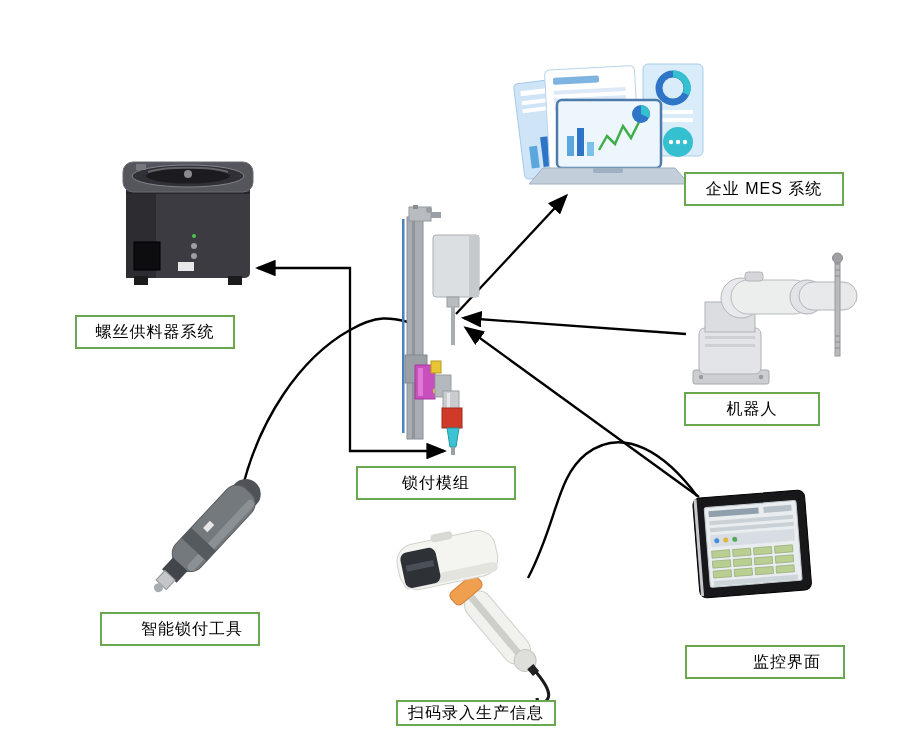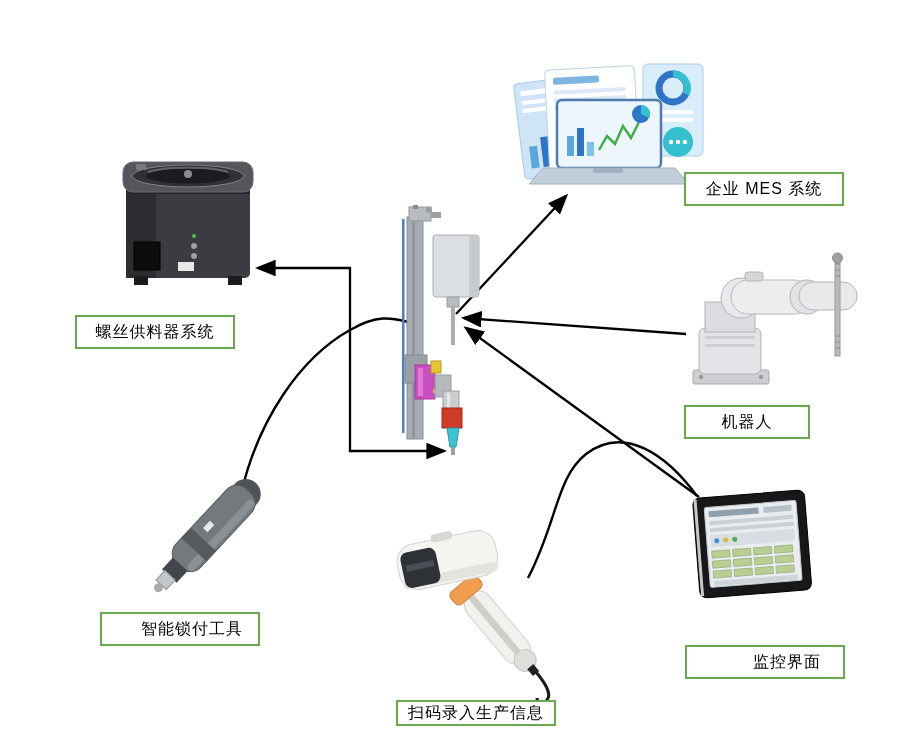--- a/index.html
+++ b/index.html
@@ -211,22 +211,25 @@
   </div>
 
   <div class="label-box" style="left:684px;top:172px;width:160px;height:34px;">
     <span>企业 MES 系统</span>
   </div>
 
   <div class="label-box" style="left:75px;top:315px;width:160px;height:34px;">
     <span>螺丝供料器系统</span>
   </div>
 
-
-  <div class="label-box" style="left:684px;top:405px;width:126px;height:34px;justify-content:center;">
+  <div class="label-box" style="left:356px;top:466px;width:160px;height:34px;">
+    <span>锁付模组</span>
+  </div>
+
+  <div class="label-box" style="left:684px;top:392px;width:136px;height:34px;justify-content:center;">
     <span>机器人</span>
   </div>
 
   <div class="label-box" style="left:100px;top:612px;width:160px;height:34px;padding-left:24px;">
     <span>智能锁付工具</span>
   </div>
 
   <div class="label-box" style="left:396px;top:700px;width:160px;height:26px;">
     <span>扫码录入生产信息</span>
   </div>

